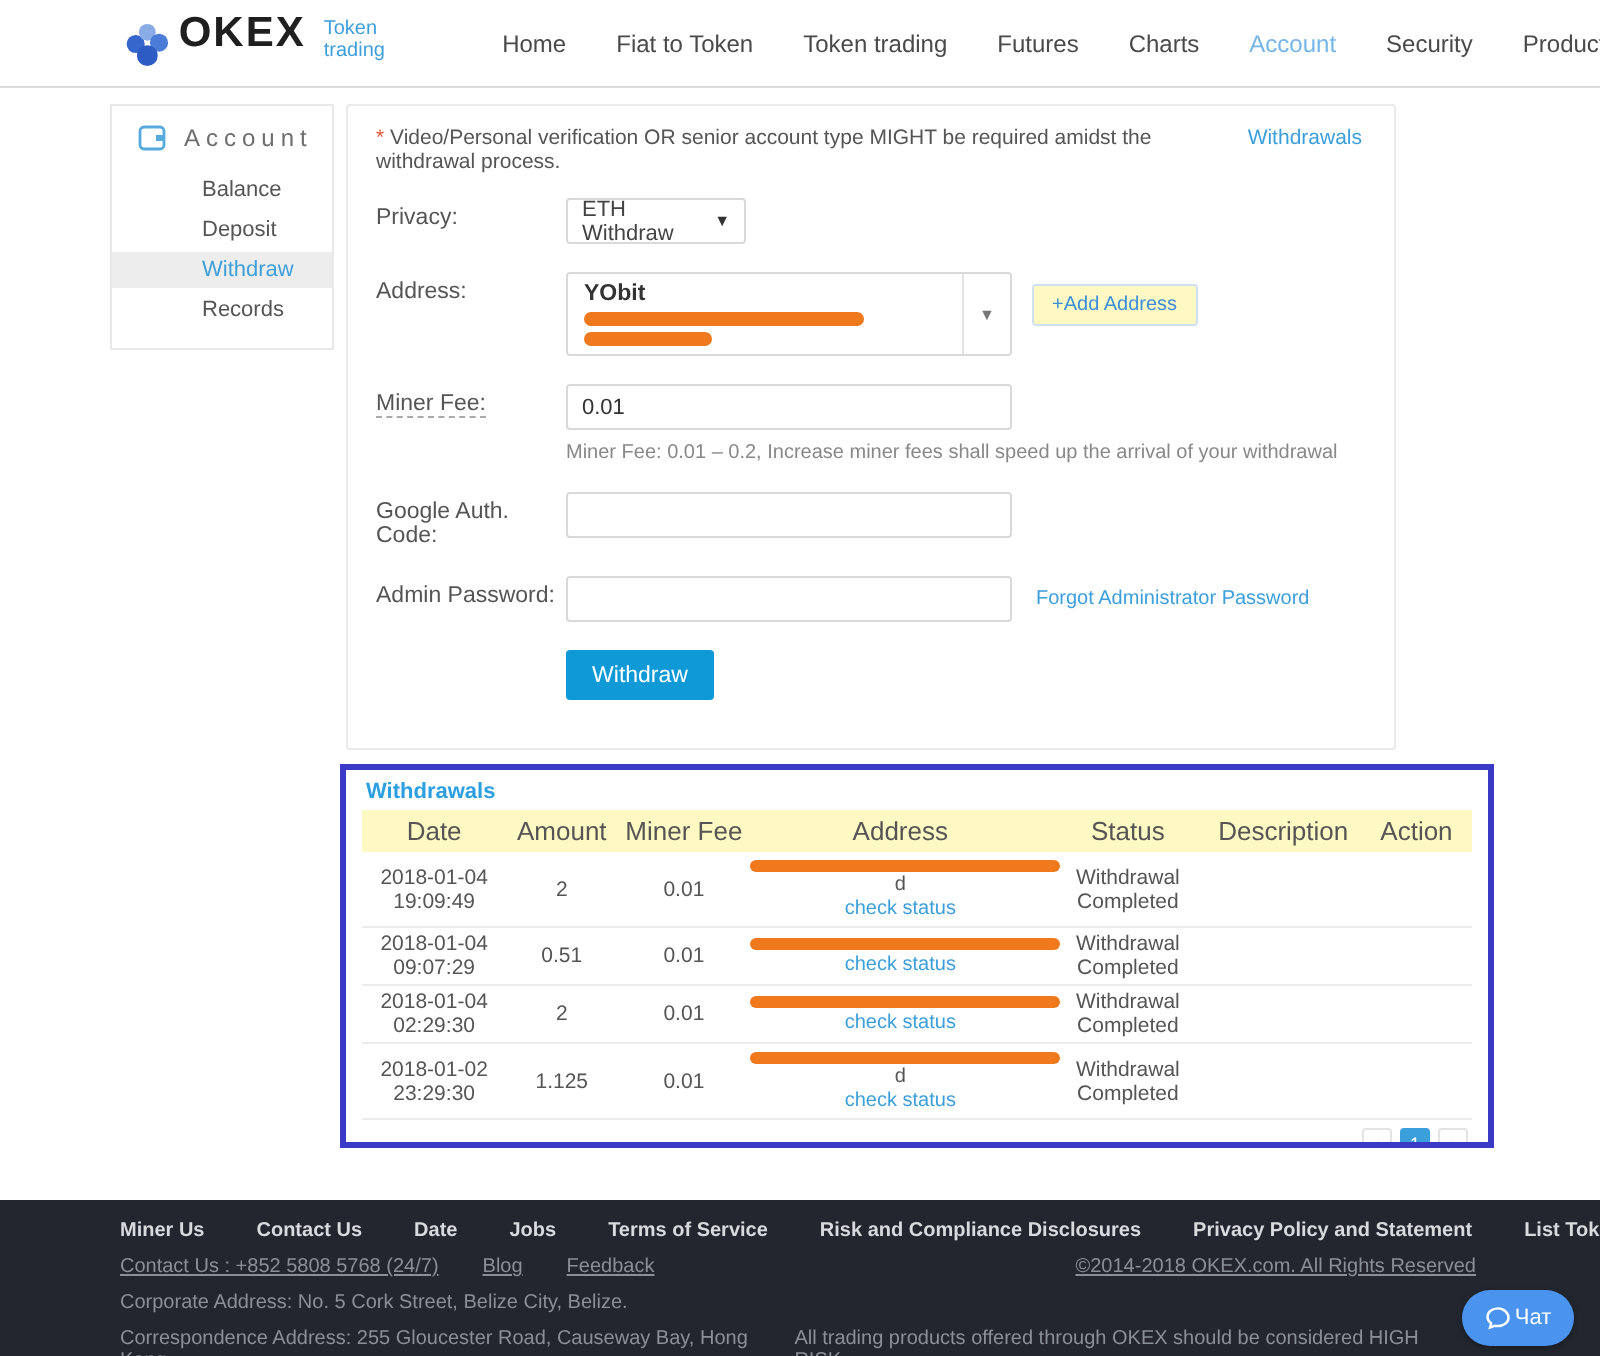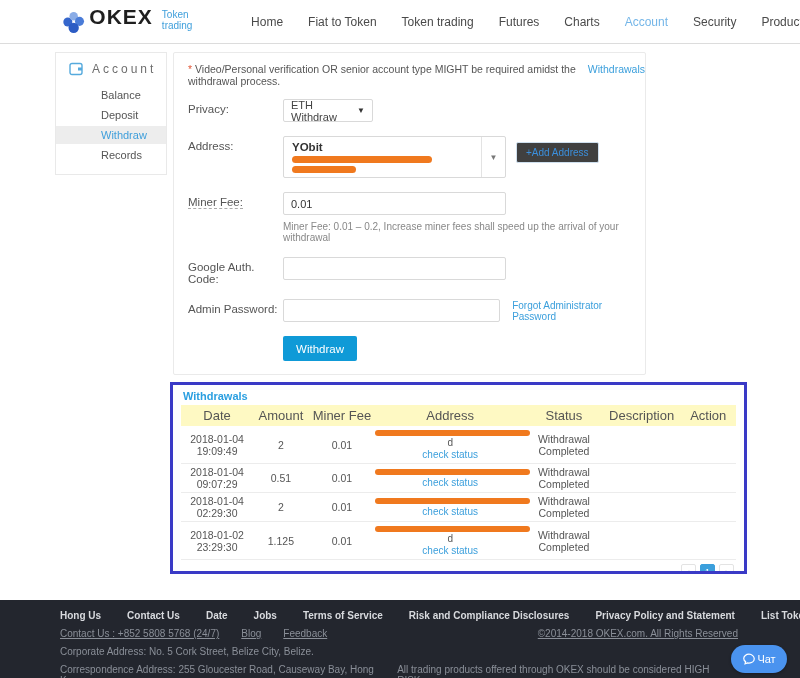--- a/index.html
+++ b/index.html
@@ -17,37 +17,37 @@
   .caret { font-size:8px; color:#333; margin-left:3px; }
 
   
   .sidebar { position:absolute; top:52px; left:55px; width:112px; background:#fff; border:1px solid #e9e9e9; padding-bottom:8px; }
   .sidebar-head { display:flex; align-items:center; padding:9px 0 8px 13px; }
   .sidebar-title { font-size:12px; color:#6e6e6e; letter-spacing:3px; margin-left:8px; }
   .side-item { font-size:11px; color:#555; padding:3px 0 3px 45px; cursor:pointer; margin:2px 0; }
   .side-item.active { background:#ededed; color:#3f9fdb; }
 
   
-  .panel { position:absolute; top:52px; left:173px; width:473px; min-height:323px; border:1px solid #eaeaea; border-radius:2px; background:#fff; padding:10px 0 12px 14px; }
+  .panel { position:absolute; top:52px; left:173px; width:525px; min-height:323px; border:1px solid #eaeaea; border-radius:2px; background:#fff; padding:10px 16px 12px 14px; }
   .panel-top { display:flex; justify-content:space-between; align-items:flex-start; margin-bottom:12px; }
   .notice { font-size:10.5px; color:#555; }
   .notice .star { color:#e25a3c; }
   .link { color:#3b9fdc; font-size:10.5px; cursor:pointer; text-decoration:none; }
   .frow { display:flex; align-items:flex-start; margin-bottom:14px; }
   .flabel { width:95px; font-size:11.5px; color:#555; padding-top:4px; flex-shrink:0; }
   .dashed { border-bottom:1px dashed #aaa; }
   .ffield {}
   .select-box { width:90px; height:23px; border:1px solid #d9d9d9; border-radius:2px; display:flex; align-items:center; justify-content:space-between; padding:0 7px; font-size:11px; color:#444; cursor:pointer; background:#fff; }
   .combo { width:223px; min-height:38px; border:1px solid #d9d9d9; border-radius:2px; background:#fff; position:relative; padding:4px 30px 4px 8px; cursor:pointer; }
   .combo-name { font-size:11.5px; font-weight:bold; color:#333; }
   .combo-caret { position:absolute; right:0; top:0; bottom:0; width:24px; border-left:1px solid #e3e3e3; display:flex; align-items:center; justify-content:center; color:#777; font-size:8px; }
   .redact { background:#f0791e; border-radius:4px; height:7px; }
   .r1 { width:140px; margin-top:3px; }
   .r2 { width:64px; margin-top:3px; }
-  .add-btn { margin-left:10px; margin-top:6px; border:1px solid #cfe0ef; background:#404040; color:#3b8fdc; font-size:10px; padding:4px 9px; border-radius:2px; cursor:pointer; font-family:"Liberation Sans", sans-serif; }
+  .add-btn { margin-left:10px; margin-top:6px; border:1px solid #cfe0ef; background:#fef9c3; color:#3b8fdc; font-size:10px; padding:4px 9px; border-radius:2px; cursor:pointer; font-family:"Liberation Sans", sans-serif; }
   .tinput { width:223px; height:23px; border:1px solid #d9d9d9; border-radius:2px; font-size:11px; padding:0 7px; color:#333; font-family:"Liberation Sans", sans-serif; outline:none; }
   .tinput::placeholder { color:#aaa; }
   .limits { font-size:10.5px; color:#777; margin-top:6px; display:flex; gap:18px; }
   .avail-num { color:#f0791e; }
   .hint { font-size:10px; color:#888; margin-top:6px; }
   .withdraw-btn { margin-left:95px; width:74px; height:25px; background:#0f9ad7; border:none; color:#fff; font-size:11.5px; border-radius:2px; cursor:pointer; font-family:"Liberation Sans", sans-serif; }
   .pwd-row { display:flex; align-items:center; }
   .forgot { margin-left:12px; font-size:10px; }
 
   
@@ -260,21 +260,21 @@
   </table>
   <div class="pager">
     <div class="page-btn">‹</div>
     <div class="page-btn current">1</div>
     <div class="page-btn">›</div>
   </div>
 </div>
 
 <div class="footer">
   <div class="f-links">
-    <span class="f-link">Hong Us</span>
+    <span class="f-link">Miner Us</span>
     <span class="f-link">Contact Us</span>
     <span class="f-link">Date</span>
     <span class="f-link">Jobs</span>
     <span class="f-link">Terms of Service</span>
     <span class="f-link">Risk and Compliance Disclosures</span>
     <span class="f-link">Privacy Policy and Statement</span>
     <span class="f-link">List Token</span>
 
   </div>
   <div class="f-row2">

